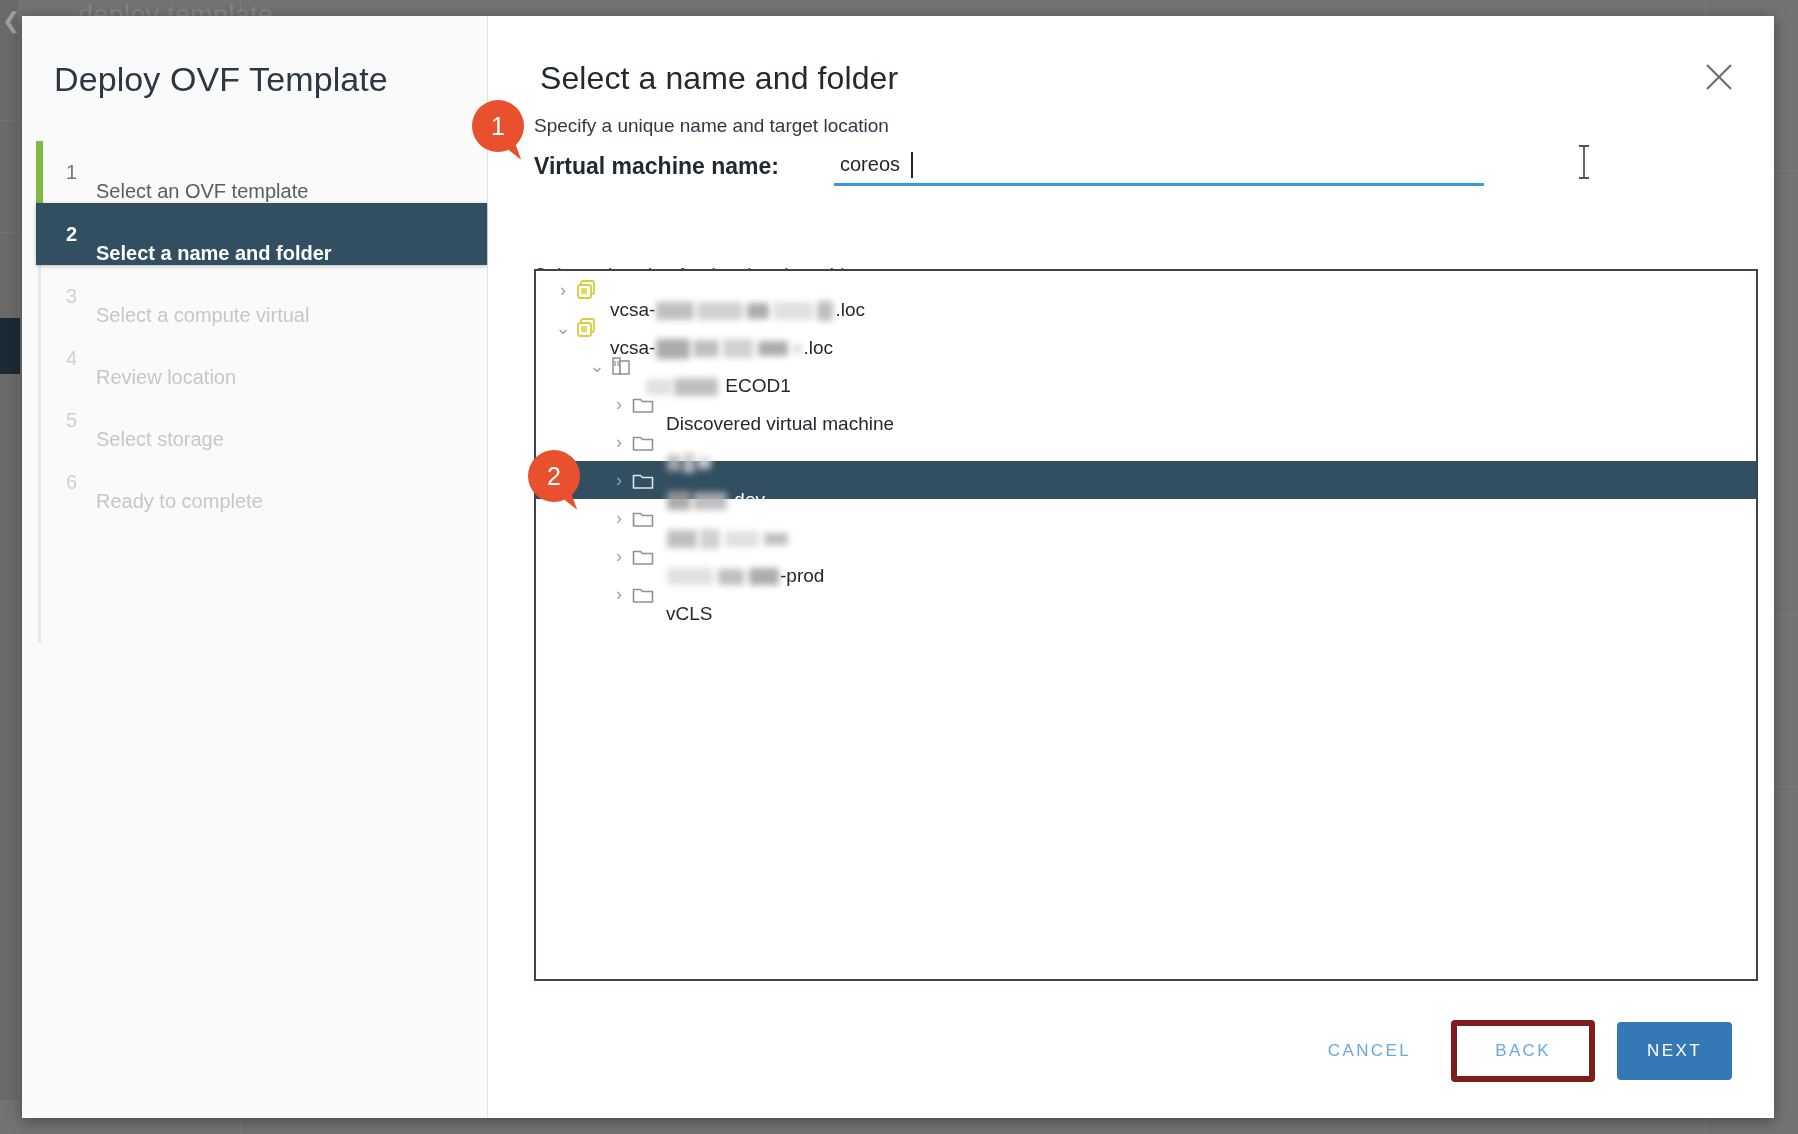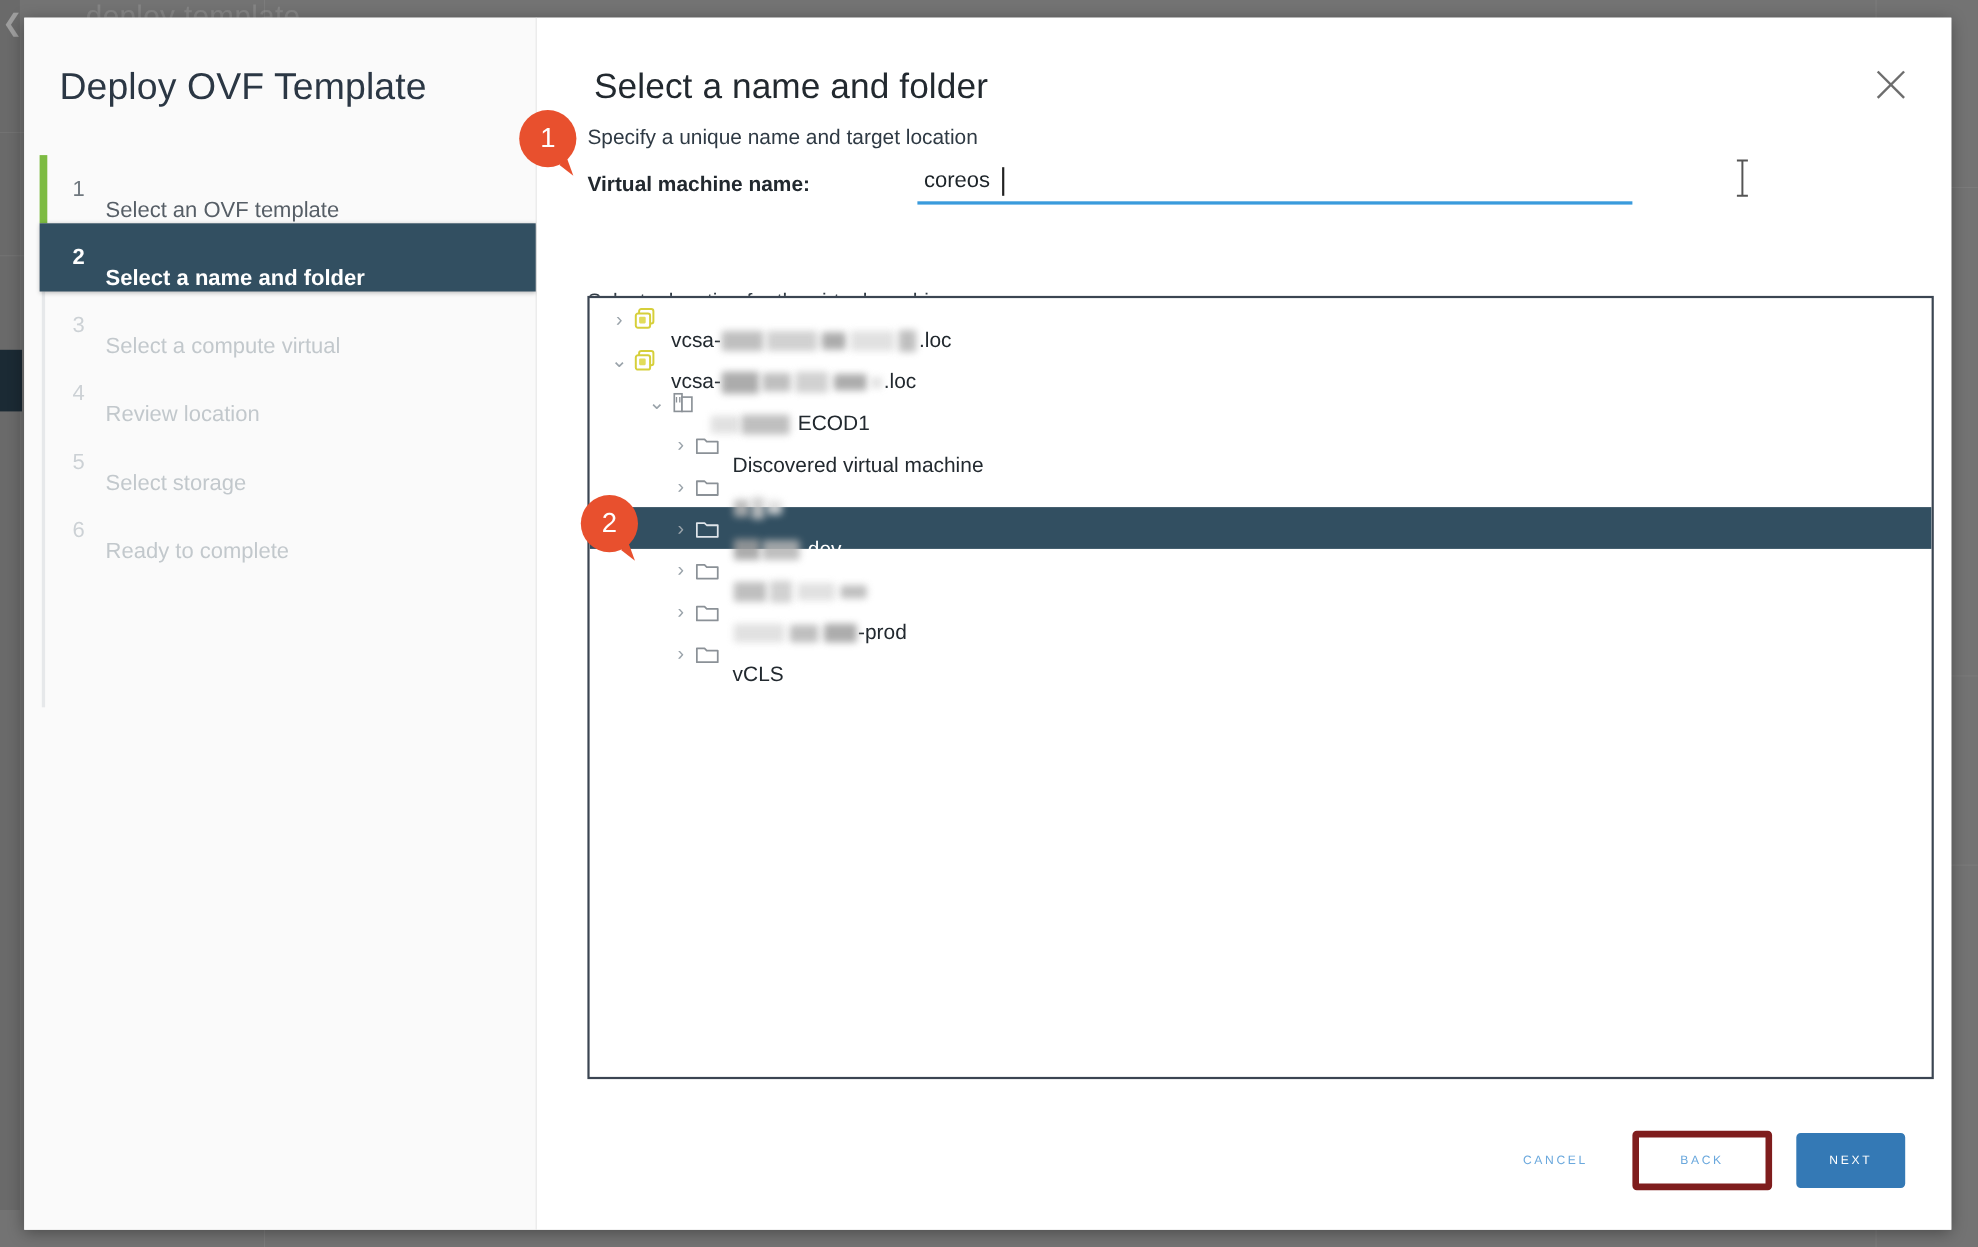--- a/index.html
+++ b/index.html
@@ -161,21 +161,21 @@
     color: #2f3a44;
     padding: 18px 0 0 46px;
   }
 
   #vm-name-row {
     display: flex;
     align-items: flex-end;
     padding: 12px 0 0 46px;
   }
   #vm-name-label {
-    font-size: 19px;
+    font-size: 23px;
     font-weight: bold;
     color: #22292f;
     width: 300px;
     flex: 0 0 auto;
     padding-bottom: 6px;
   }
   #vm-name-input-wrap {
     position: relative;
     width: 650px;
   }
@@ -261,21 +261,21 @@
   #footer {
     position: absolute;
     right: 42px; bottom: 36px;
     display: flex;
     align-items: center;
     gap: 22px;
   }
   .btn {
     font-family: "Liberation Sans", sans-serif;
     letter-spacing: 2.4px;
-    font-size: 11px;
+    font-size: 17px;
     cursor: pointer;
   }
   #cancel-btn {
     color: #6aa8dd;
     background: none;
     border: none;
     padding: 12px 18px;
   }
   #back-btn {
     color: #6aa8dd;

